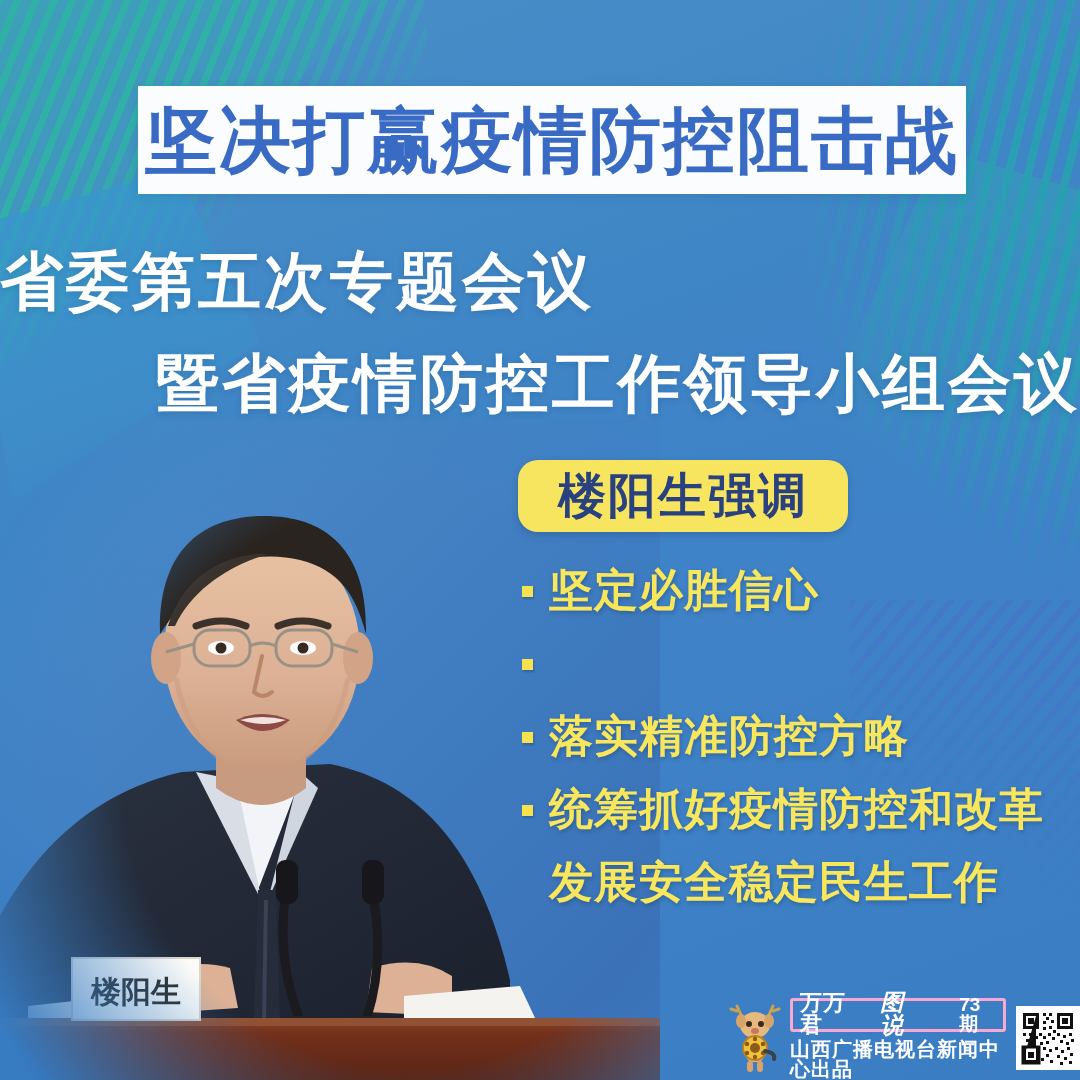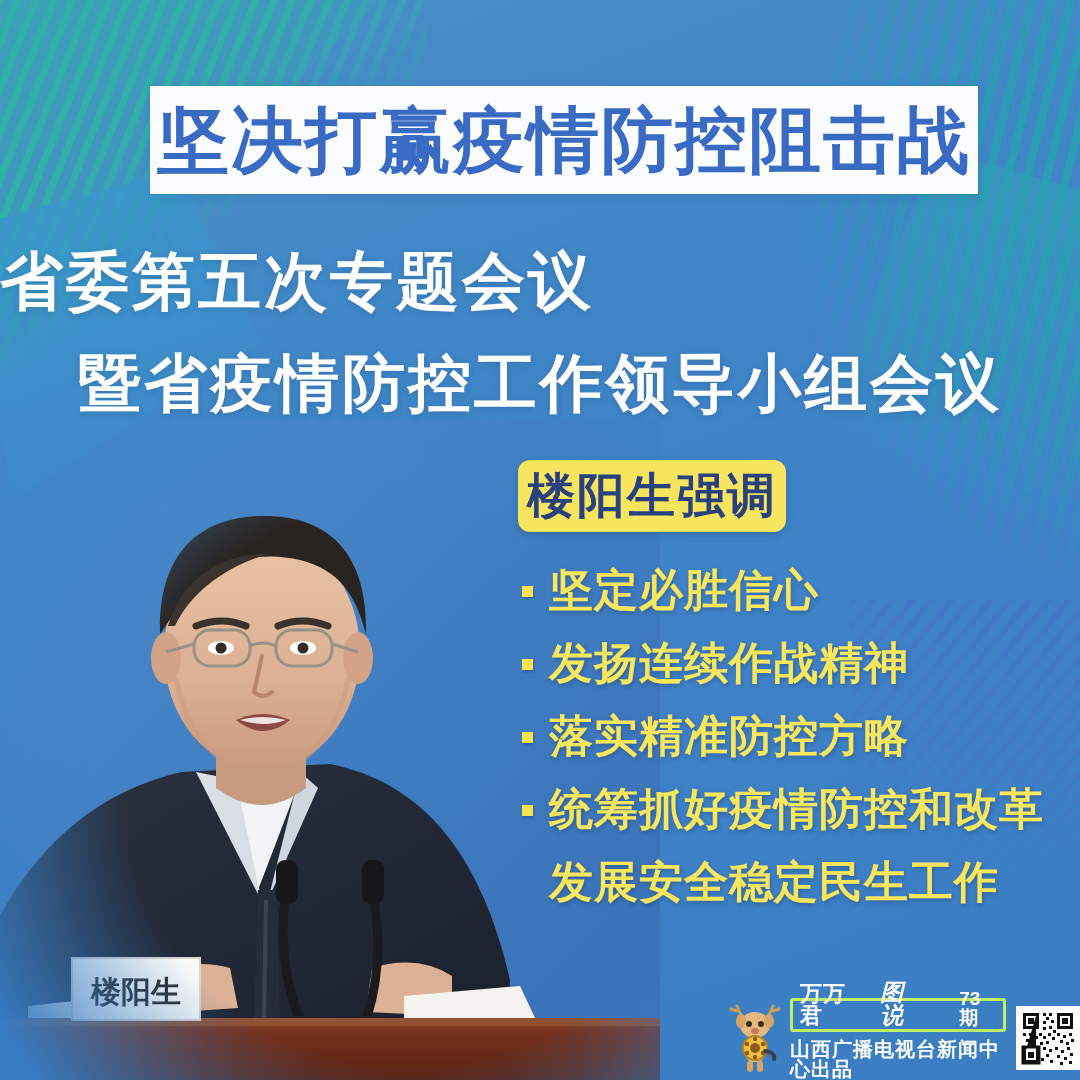--- a/index.html
+++ b/index.html
@@ -38,55 +38,55 @@
     -webkit-mask-image:linear-gradient(200deg,rgba(0,0,0,1) 10%,rgba(0,0,0,0) 85%);
     mask-image:linear-gradient(200deg,rgba(0,0,0,1) 10%,rgba(0,0,0,0) 85%);}
   .bg-bl-wash{position:absolute;left:0;bottom:0;width:560px;height:420px;
     background:linear-gradient(15deg,rgba(40,110,180,.35),rgba(63,134,198,0) 70%);}
 
   
   .photo{position:absolute;left:0;bottom:0;width:660px;height:660px;overflow:hidden;}
   .photo svg{display:block;width:660px;height:660px;}
 
   
-  .headline-banner{position:absolute;left:150px;top:86px;width:828px;height:108px;
+  .headline-banner{position:absolute;left:138px;top:86px;width:828px;height:108px;
     background:#fbfcfd;display:flex;align-items:center;justify-content:center;
     box-shadow:0 2px 10px rgba(20,50,90,.12);}
   .headline-text{font-size:72px;font-weight:700;color:#3a6bc4;letter-spacing:2px;
     line-height:1;white-space:nowrap;}
 
   
   .subtitle-1{position:absolute;left:0;top:250px;width:1080px;text-align:left;
     font-size:63px;font-weight:700;color:#ffffff;letter-spacing:3px;line-height:1;
     text-shadow:0 2px 6px rgba(20,60,110,.22);}
-  .subtitle-2{position:absolute;left:0;top:352px;width:1080px;text-align:center;
+  .subtitle-2{position:absolute;left:0;top:352px;width:1080px;text-align:right;
     font-size:63px;font-weight:700;color:#ffffff;letter-spacing:3px;line-height:1;
     text-shadow:0 2px 6px rgba(20,60,110,.22);}
 
   
-  .badge{position:absolute;left:518px;top:460px;width:268px;height:72px;
-    background:#f7e55f;border-radius:12px;display:flex;align-items:center;justify-content:center;
+  .badge{position:absolute;left:518px;top:460px;width:330px;height:72px;
+    background:#f7e55f;border-radius:20px;display:flex;align-items:center;justify-content:center;
     box-shadow:0 3px 7px rgba(20,50,90,.25);}
   .badge-text{font-size:48px;font-weight:700;color:#29417f;letter-spacing:2px;line-height:1;}
 
   
   .points{position:absolute;left:522px;top:560px;width:560px;}
   .point-row{display:flex;align-items:flex-start;height:73px;}
   .bullet-sq{width:11px;height:11px;background:#f6e24e;margin-top:26px;margin-right:16px;flex:0 0 auto;
     box-shadow:1px 2px 2px rgba(20,50,90,.3);}
   .point-text{font-size:44px;font-weight:700;color:#f8e65c;letter-spacing:1px;line-height:1.35;
     text-shadow:1px 2px 4px rgba(20,50,90,.35);white-space:nowrap;}
   .point-cont{padding-left:27px;}
 
   
   .footer{position:absolute;left:718px;top:996px;width:362px;height:84px;
     display:flex;align-items:center;}
   .mascot{width:62px;height:74px;flex:0 0 auto;margin-left:6px;}
   .brand-col{display:flex;flex-direction:column;justify-content:center;margin-left:4px;}
-  .brand-logo{display:flex;align-items:flex-end;border:3px solid #bef264;border-radius:3px;
+  .brand-logo{display:flex;align-items:center;border:3px solid #f9a8d4;border-radius:3px;
     padding:1px 7px 2px 7px;height:34px;box-sizing:border-box;}
   .brand-main{font-size:22px;font-weight:700;color:#ffffff;letter-spacing:1px;line-height:1;}
   .brand-script{font-size:23px;font-weight:700;color:#ffffff;font-style:italic;
     letter-spacing:0;line-height:1;margin:0 17px;}
   .brand-issue{font-size:19px;font-weight:700;color:#ffffff;line-height:1;margin-left:20px;}
   .brand-sub{font-size:20px;font-weight:700;color:#ffffff;letter-spacing:1px;line-height:1;margin-top:7px;}
   .qr{width:64px;height:64px;margin-left:10px;background:#fff;padding:3px;flex:0 0 auto;}
   .qr svg{display:block;}
 </style>
 </head>
@@ -219,21 +219,20 @@
     <span class="badge-text">楼阳生强调</span>
   </div>
 
   <div class="points">
     <div class="point-row">
       <span class="bullet-sq"></span>
       <span class="point-text">坚定必胜信心</span>
     </div>
     <div class="point-row">
       <span class="bullet-sq"></span>
-      <span class="point-text">发扬连续作战精神</span>
     </div>
     <div class="point-row">
       <span class="bullet-sq"></span>
       <span class="point-text">落实精准防控方略</span>
     </div>
     <div class="point-row">
       <span class="bullet-sq"></span>
       <span class="point-text">统筹抓好疫情防控和改革</span>
     </div>
     <div class="point-row">

